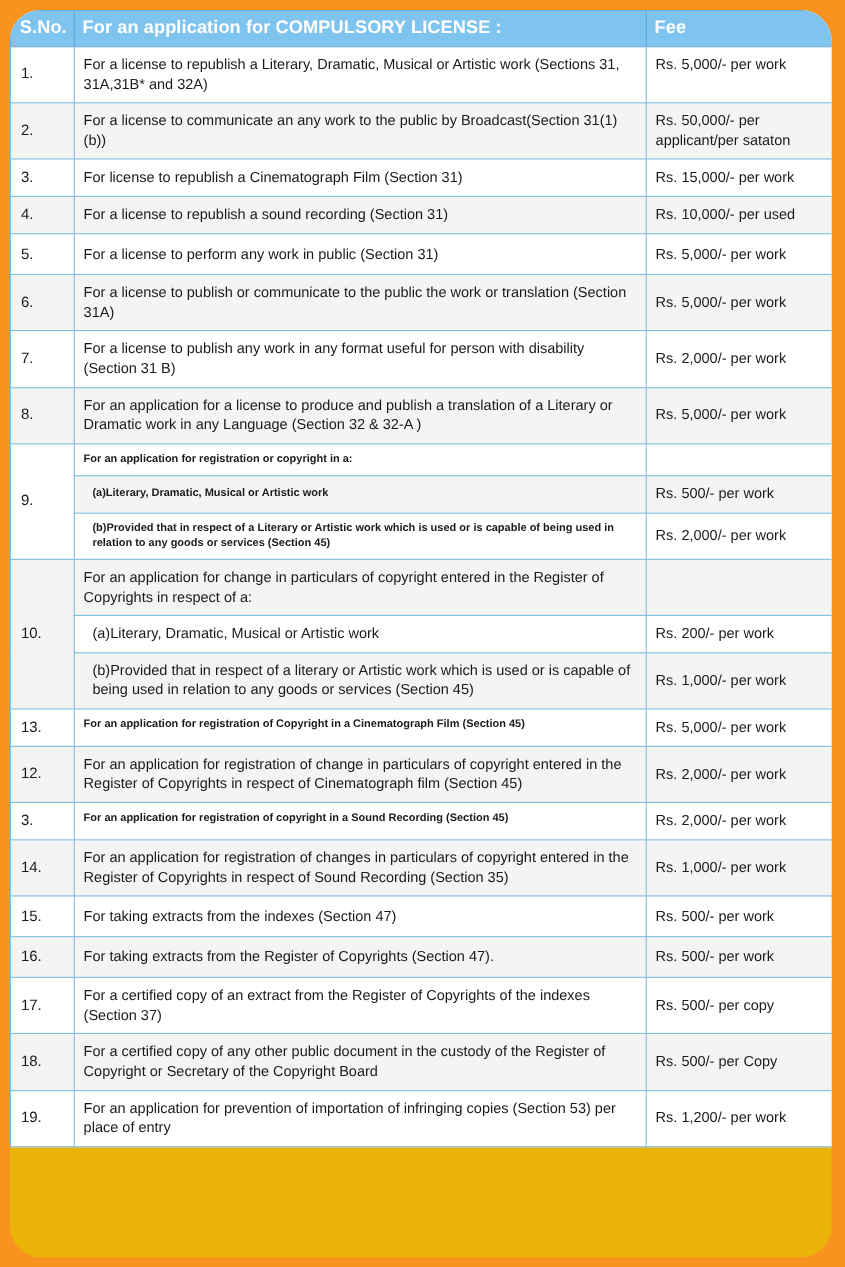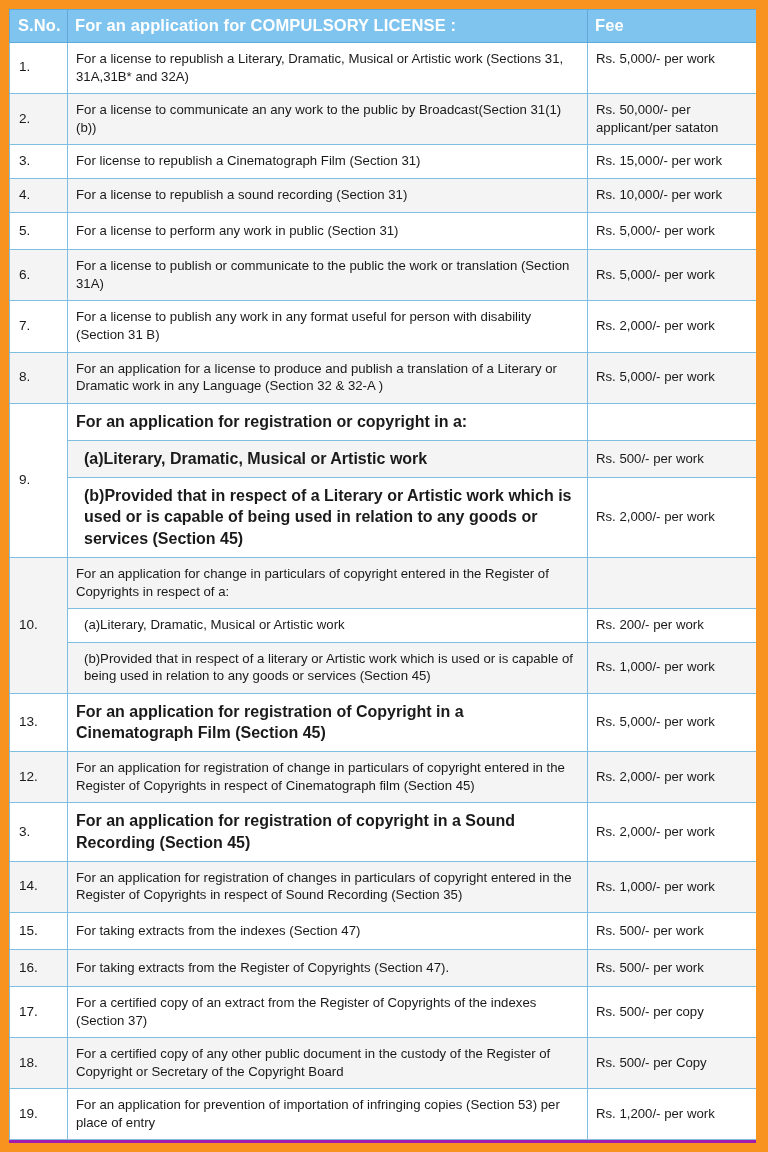--- a/index.html
+++ b/index.html
@@ -10,22 +10,23 @@
     overflow:hidden;
   }
   #page {
     position:relative;
     width:768px; height:1152px;
     background:#F7931E;
     padding:9px 12px 9px 9px;
   }
   #sheet {
     width:100%; height:100%;
-    background:#a21caf;
+    background:#eab308;
     overflow:hidden;
+    border-radius:28px;
   }
   table.fee-table {
     width:100%;
     border-collapse:collapse;
     table-layout:fixed;
     background:#ffffff;
   }
   col.c-sno  { width:58px; }
   col.c-desc { width:520px; }
   col.c-fee  { width:169px; }
@@ -54,21 +55,21 @@
   }
   td.sno {
     font-size:13.6px;
     padding-left:9px;
     vertical-align:middle;
     white-space:nowrap;
   }
   td.fee { white-space:normal; }
   tr.alt > td { background:#F4F4F4; }
   td.alt { background:#F4F4F4; }
-  td.b  { font-weight:bold; font-size:16px; }
+  td.b  { font-weight:bold; font-size:10px; }
   td.indent { padding-left:16px; }
   td.mid { vertical-align:middle; }
   td.empty { }
 
   tr.r-tight td { padding-top:9px; padding-bottom:9px; }
 </style>
 </head>
 <body>
 
 <div id="page">
@@ -102,21 +103,21 @@
 
         <tr>
           <td class="sno">3.</td>
           <td>For license to republish a Cinematograph Film (Section 31)</td>
           <td class="fee">Rs. 15,000/- per work</td>
         </tr>
 
         <tr class="alt">
           <td class="sno">4.</td>
           <td>For a license to republish a sound recording (Section 31)</td>
-          <td class="fee">Rs. 10,000/- per work</td>
+          <td class="fee">Rs. 10,000/- per used</td>
         </tr>
 
         <tr class="r-tight">
           <td class="sno">5.</td>
           <td>For a license to perform any work in public (Section 31)</td>
           <td class="fee">Rs. 5,000/- per work</td>
         </tr>
 
         <tr class="alt">
           <td class="sno">6.</td>

